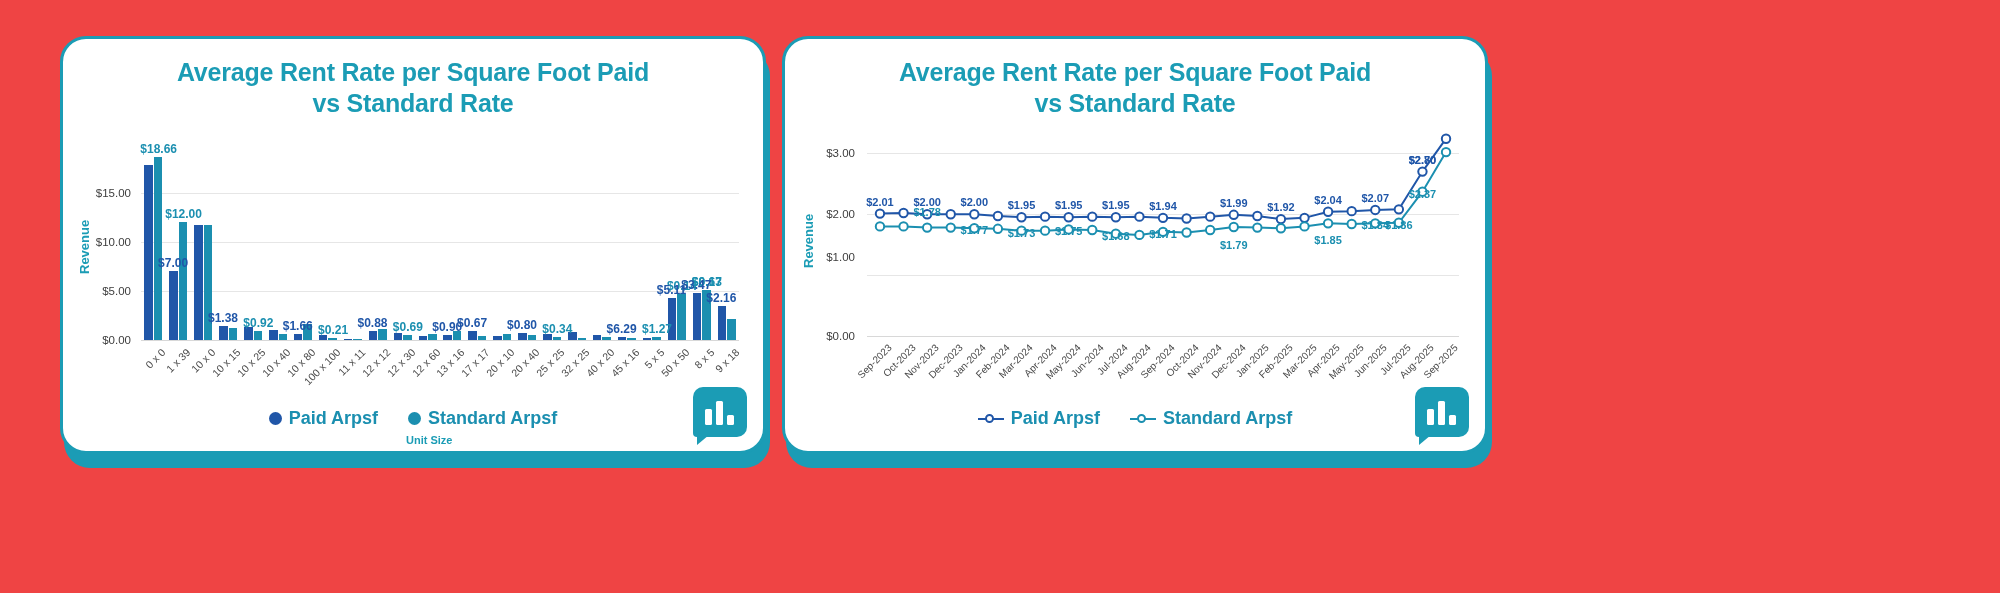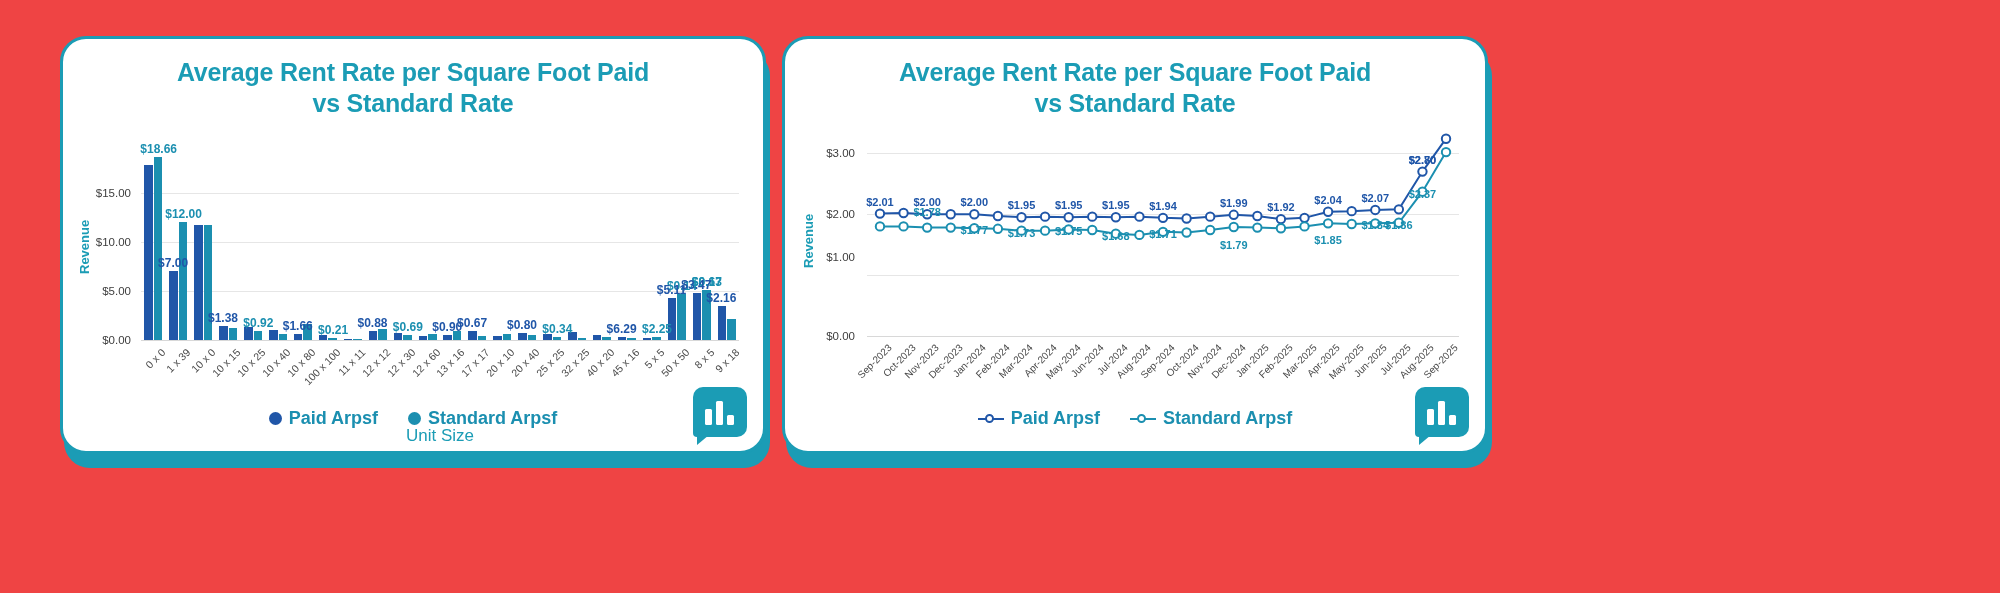--- a/index.html
+++ b/index.html
@@ -52,23 +52,24 @@
     color: #1b9cb5;
     font-weight: bold;
     font-size: 13px;
     transform: rotate(-90deg);
     transform-origin: left top;
     white-space: nowrap;
   }
   .x-axis-title {
     position: absolute;
     color: #1b9cb5;
-    font-weight: normal;
-    font-size: 17px;
-    white-space: nowrap;
+    font-weight: bold;
+    font-size: 11px;
+    white-space: nowrap;
+    margin-top: 8px;
   }
   .ytick {
     position: absolute;
     right: 0;
     text-align: right;
     color: #3d3d3d;
     font-size: 11.5px;
     white-space: nowrap;
     transform: translateY(-50%);
   }
@@ -289,21 +290,21 @@
         <div class="bar-label standard" style="left: 195.361px; top: 197.984px;">$0.92</div>
         <div class="bar-label paid" style="left: 234.722px; top: 200.924px;">$1.66</div>
         <div class="bar-label standard" style="left: 270.111px; top: 204.942px;">$0.21</div>
         <div class="bar-label paid" style="left: 309.472px; top: 198.376px;">$0.88</div>
         <div class="bar-label standard" style="left: 344.861px; top: 201.61px;">$0.69</div>
         <div class="bar-label paid" style="left: 384.222px; top: 201.61px;">$0.90</div>
         <div class="bar-label paid" style="left: 409.139px; top: 198.18px;">$0.67</div>
         <div class="bar-label paid" style="left: 458.972px; top: 200.434px;">$0.80</div>
         <div class="bar-label standard" style="left: 494.361px; top: 203.668px;">$0.34</div>
         <div class="bar-label paid" style="left: 558.639px; top: 203.668px;">$6.29</div>
-        <div class="bar-label standard" style="left: 594.028px; top: 204.06px;">$2.25</div>
+        <div class="bar-label standard" style="left: 594.028px; top: 204.06px;">$1.27</div>
         <div class="bar-label standard" style="left: 618.944px; top: 161.43px;">$0.14</div>
         <div class="bar-label paid" style="left: 608.472px; top: 165.056px;">$5.11</div>
         <div class="bar-label standard" style="left: 643.861px; top: 156.922px;">$0.67</div>
         <div class="bar-label standard" style="left: 643.861px; top: 156.922px;">$0.13</div>
         <div class="bar-label paid" style="left: 633.389px; top: 160.45px;">$3.47</div>
         <div class="bar-label paid" style="left: 658.306px; top: 172.994px;">$2.16</div>
       </div>
 
     <div class="legend">
       <div class="legend-item">

